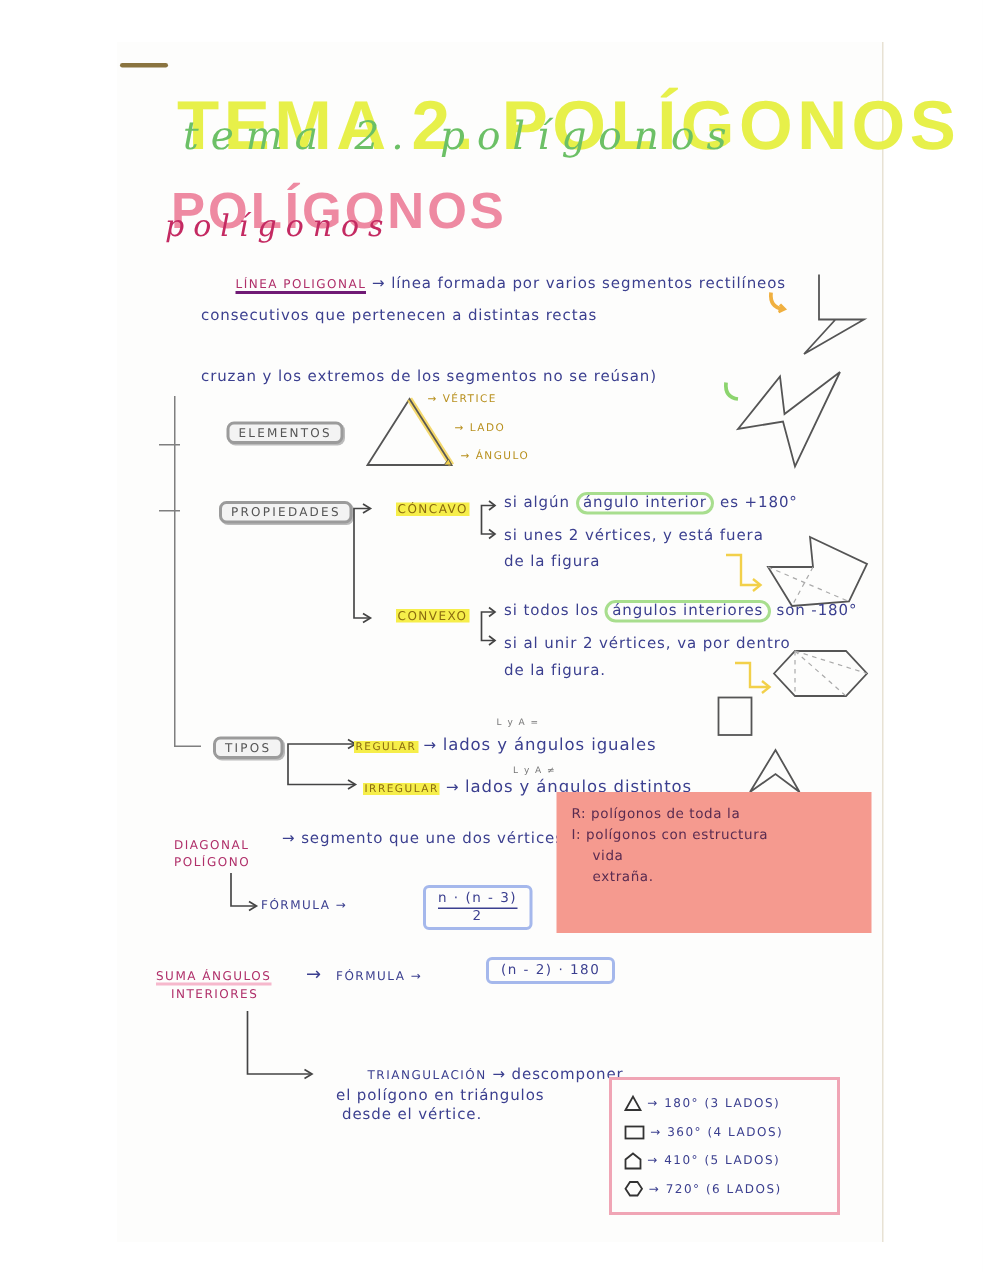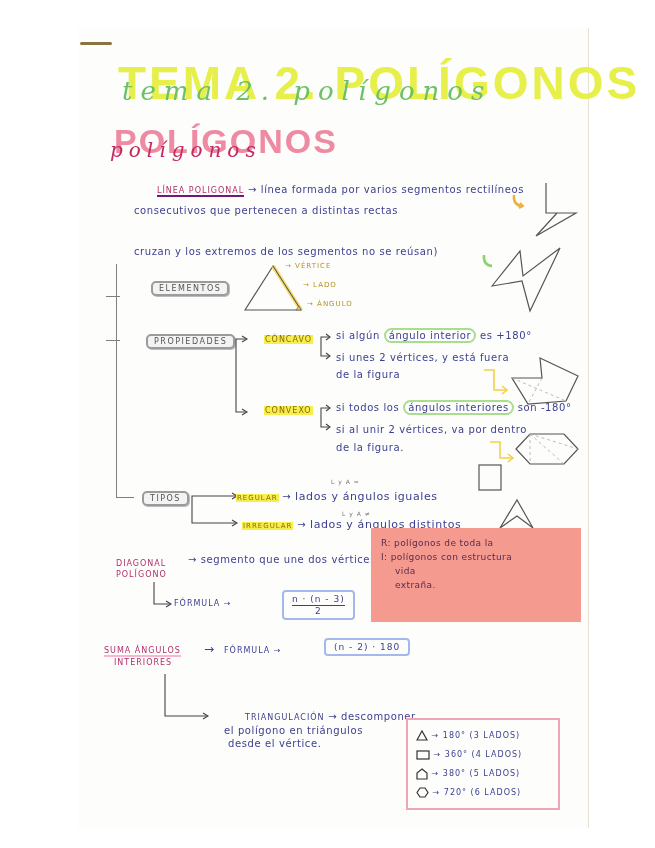--- a/index.html
+++ b/index.html
@@ -203,21 +203,21 @@
     <div>
       <svg style="position:relative;vertical-align:middle;" width="14" height="10">
           <rect x="1" y="1" width="12" height="8" fill="none" stroke="#333" stroke-width="1.2"></rect>
         </svg>
       <span>→ 360° (4 LADOS)</span>
     </div>
     <div>
       <svg style="position:relative;vertical-align:middle;" width="12" height="12">
           <polygon points="6,1 11,5 11,11 1,11 1,5" fill="none" stroke="#333" stroke-width="1.2"></polygon>
         </svg>
-      <span>→ 380° (5 LADOS)</span>
+      <span>→ 410° (5 LADOS)</span>
     </div>
     <div>
       <svg style="position:relative;vertical-align:middle;" width="13" height="11">
           <polygon points="1,5.5 4,1 9,1 12,5.5 9,10 4,10" fill="none" stroke="#333" stroke-width="1.2"></polygon>
         </svg>
       <span>→ 720° (6 LADOS)</span>
     </div>
   </div>
 
 </div>

